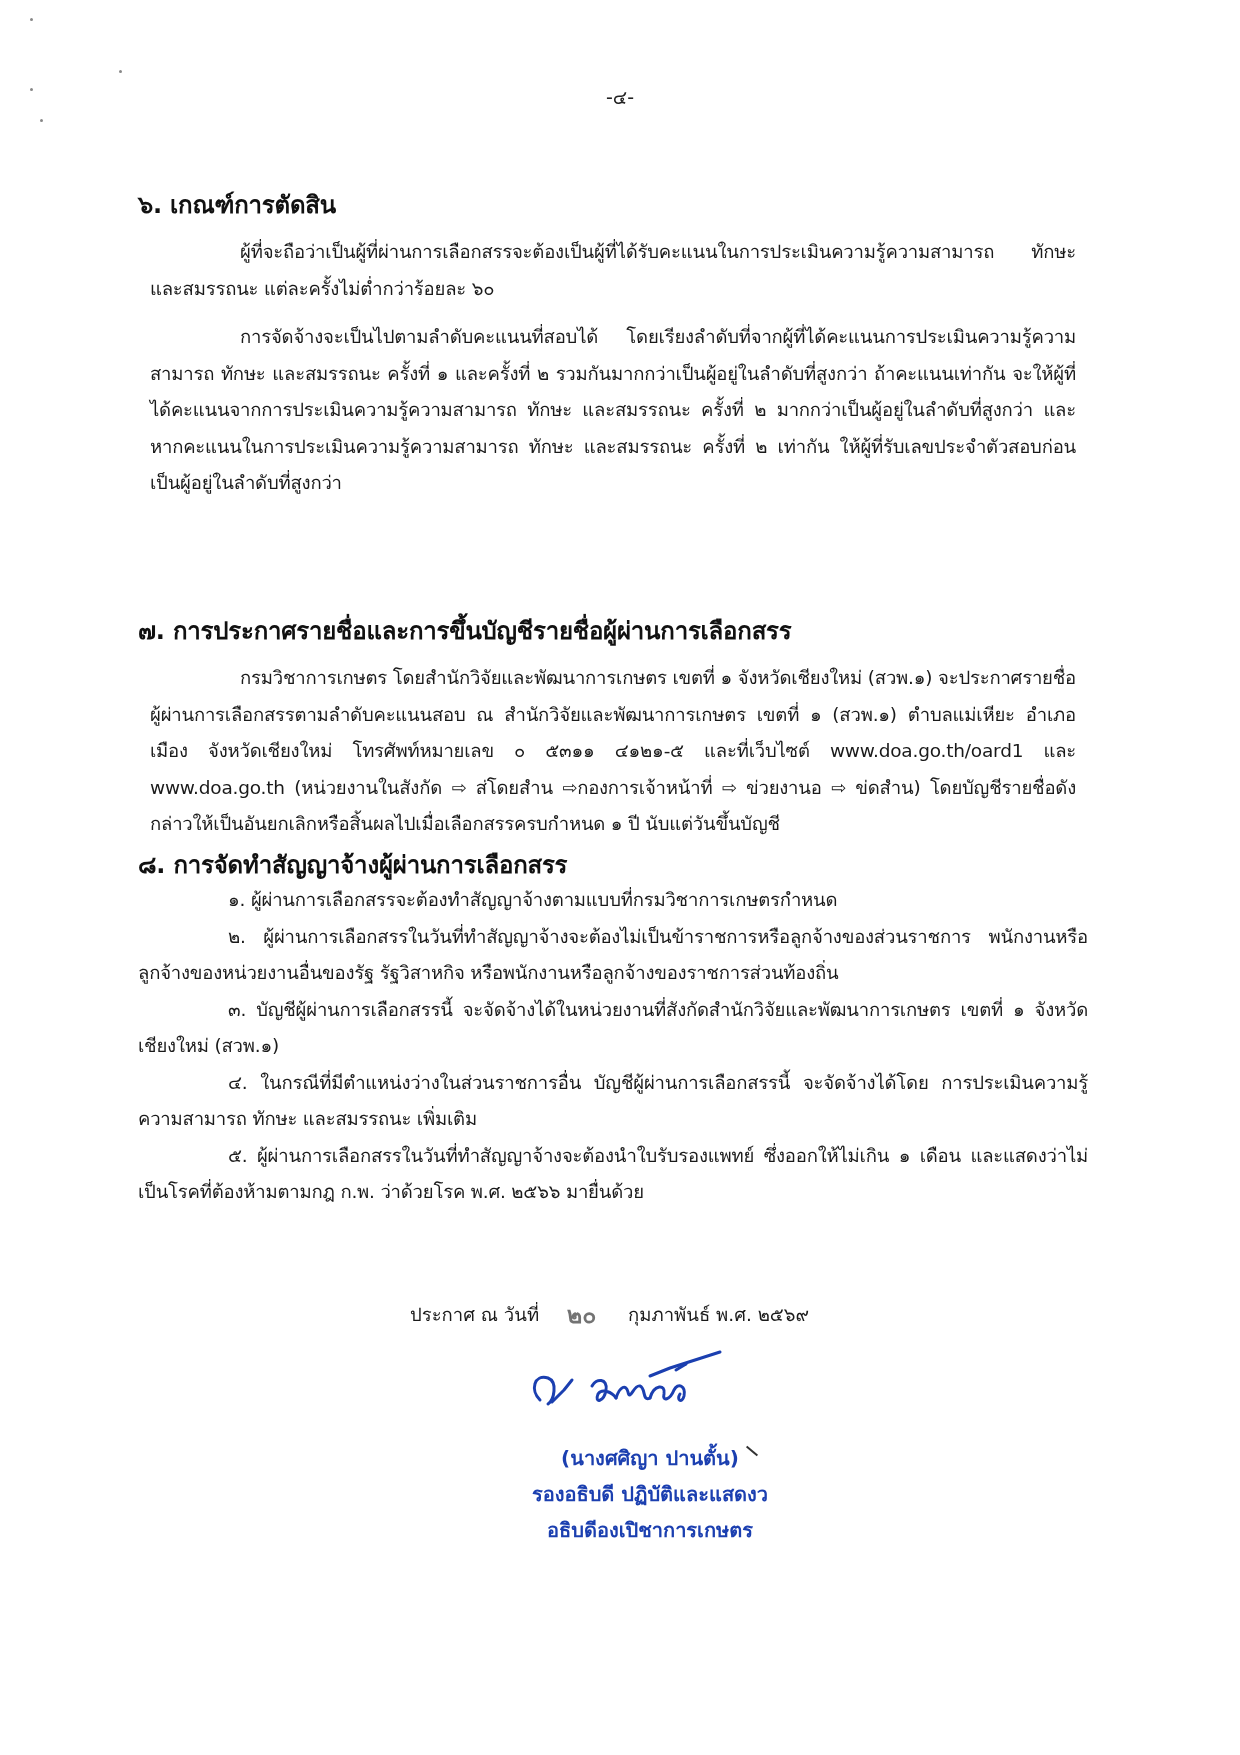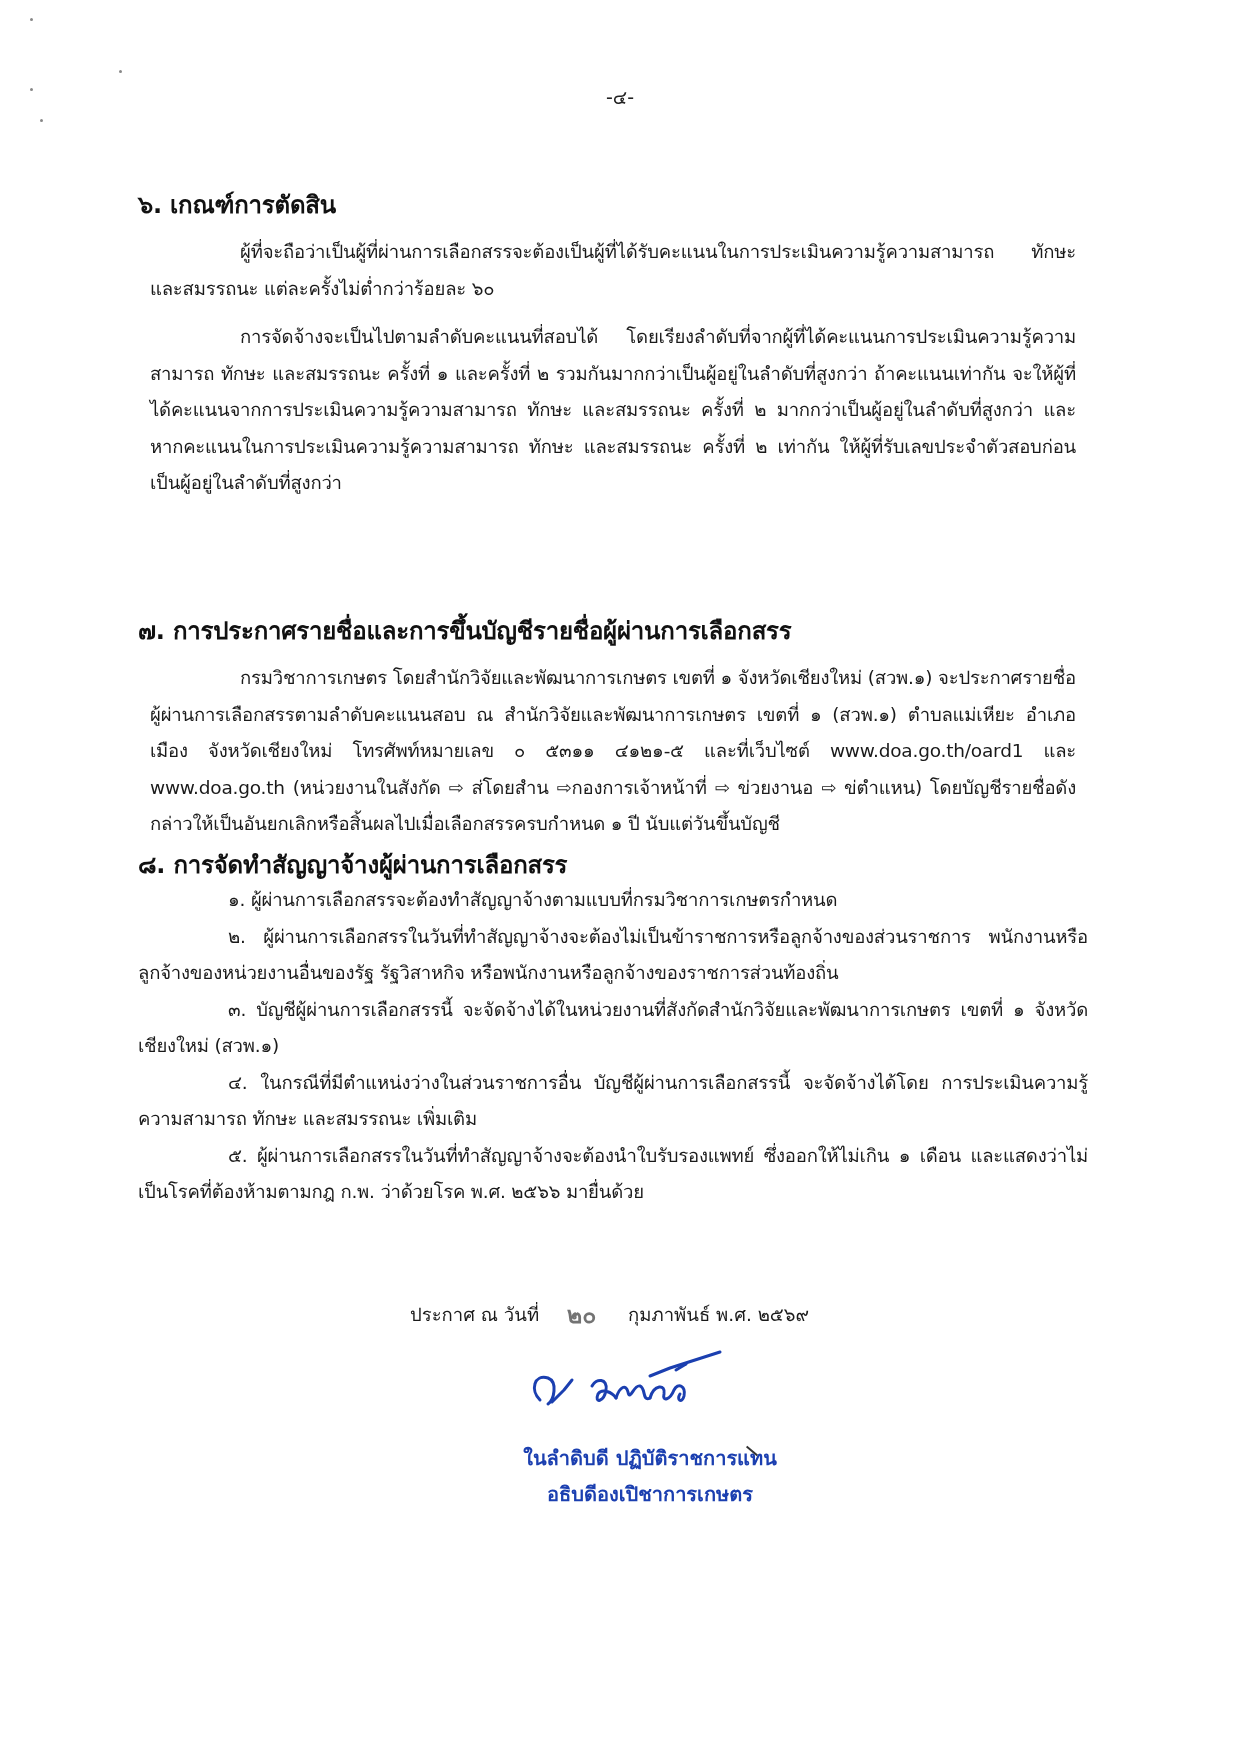--- a/index.html
+++ b/index.html
@@ -65,21 +65,21 @@
   <div class="section" style="top:614px;">
     <p class="heading">๗. การประกาศรายชื่อและการขึ้นบัญชีรายชื่อผู้ผ่านการเลือกสรร</p>
     <p class="para indent">
       <span>กรมวิชาการเกษตร โดยสำนักวิจัยและพัฒนาการเกษตร เขตที่ ๑ จังหวัดเชียงใหม่ (สวพ.๑) จะประกาศรายชื่อผู้ผ่านการเลือกสรรตามลำดับคะแนนสอบ ณ สำนักวิจัยและพัฒนาการเกษตร เขตที่ ๑ (สวพ.๑) ตำบลแม่เหียะ อำเภอเมือง จังหวัดเชียงใหม่ โทรศัพท์หมายเลข ๐ ๕๓๑๑ ๔๑๒๑-๕ และที่เว็บไซต์ www.doa.go.th/oard1 และ www.doa.go.th (หน่วยงานในสังกัด</span>
       <span class="arrow">⇨</span>
       <span>ส่โดยสำน</span>
       <span class="arrow">⇨</span><span>กองการเจ้าหน้าที่</span>
       <span class="arrow">⇨</span>
       <span>ข่วยงานอ</span>
       <span class="arrow">⇨</span>
-      <span>ข่ตำแหน</span><span>) โดยบัญชีรายชื่อดังกล่าวให้เป็นอันยกเลิกหรือสิ้นผลไปเมื่อเลือกสรรครบกำหนด ๑ ปี นับแต่วันขึ้นบัญชี</span>
+      <span>ข่ดสำน</span><span>) โดยบัญชีรายชื่อดังกล่าวให้เป็นอันยกเลิกหรือสิ้นผลไปเมื่อเลือกสรรครบกำหนด ๑ ปี นับแต่วันขึ้นบัญชี</span>
     </p>
   </div>
 
   <div class="section" style="top:848px;">
     <p class="heading">๘. การจัดทำสัญญาจ้างผู้ผ่านการเลือกสรร</p>
     <p class="item">๑. ผู้ผ่านการเลือกสรรจะต้องทำสัญญาจ้างตามแบบที่กรมวิชาการเกษตรกำหนด</p>
     <p class="item">๒. ผู้ผ่านการเลือกสรรในวันที่ทำสัญญาจ้างจะต้องไม่เป็นข้าราชการหรือลูกจ้างของส่วนราชการ พนักงานหรือลูกจ้างของหน่วยงานอื่นของรัฐ  รัฐวิสาหกิจ หรือพนักงานหรือลูกจ้างของราชการส่วนท้องถิ่น</p>
     <p class="item">๓. บัญชีผู้ผ่านการเลือกสรรนี้ จะจัดจ้างได้ในหน่วยงานที่สังกัดสำนักวิจัยและพัฒนาการเกษตร เขตที่ ๑ จังหวัดเชียงใหม่ (สวพ.๑)</p>
     <p class="item">๔. ในกรณีที่มีตำแหน่งว่างในส่วนราชการอื่น บัญชีผู้ผ่านการเลือกสรรนี้ จะจัดจ้างได้โดย การประเมินความรู้ความสามารถ ทักษะ และสมรรถนะ เพิ่มเติม</p>
     <p class="item">๕. ผู้ผ่านการเลือกสรรในวันที่ทำสัญญาจ้างจะต้องนำใบรับรองแพทย์ ซึ่งออกให้ไม่เกิน ๑ เดือน และแสดงว่าไม่เป็นโรคที่ต้องห้ามตามกฎ ก.พ. ว่าด้วยโรค  พ.ศ. ๒๕๖๖ มายื่นด้วย</p>
@@ -98,17 +98,18 @@
         <path d="M72 46 C 76 38, 88 38, 86 50 C 84 62, 74 64, 78 54 C 82 48, 92 52, 96 58"></path>
         <path d="M96 58 C 100 46, 106 44, 108 52 C 110 62, 114 44, 120 46 C 126 48, 122 62, 130 58"></path>
         <path d="M130 58 C 134 44, 146 44, 144 54 C 142 62, 150 60, 154 50 C 158 42, 166 46, 164 56 C 162 64, 156 60, 160 54"></path>
         <path d="M130 36 L 150 28 L 200 12"></path>
         <path d="M156 30 L 166 24"></path>
       </g>
     </svg>
   </div>
 
   <div class="signer">
-    <div>ในลำดิบดี ปฏิบัติราชการแทน</div>
+    <div>(นางศศิญา  ปานตั้น)</div>
+    <div>รองอธิบดี ปฏิบัติและแสดงว</div>
     <div>อธิบดีองเปิชาการเกษตร</div>
   </div>
   <div class="mark"></div>
 </div>
 
 </body></html>

